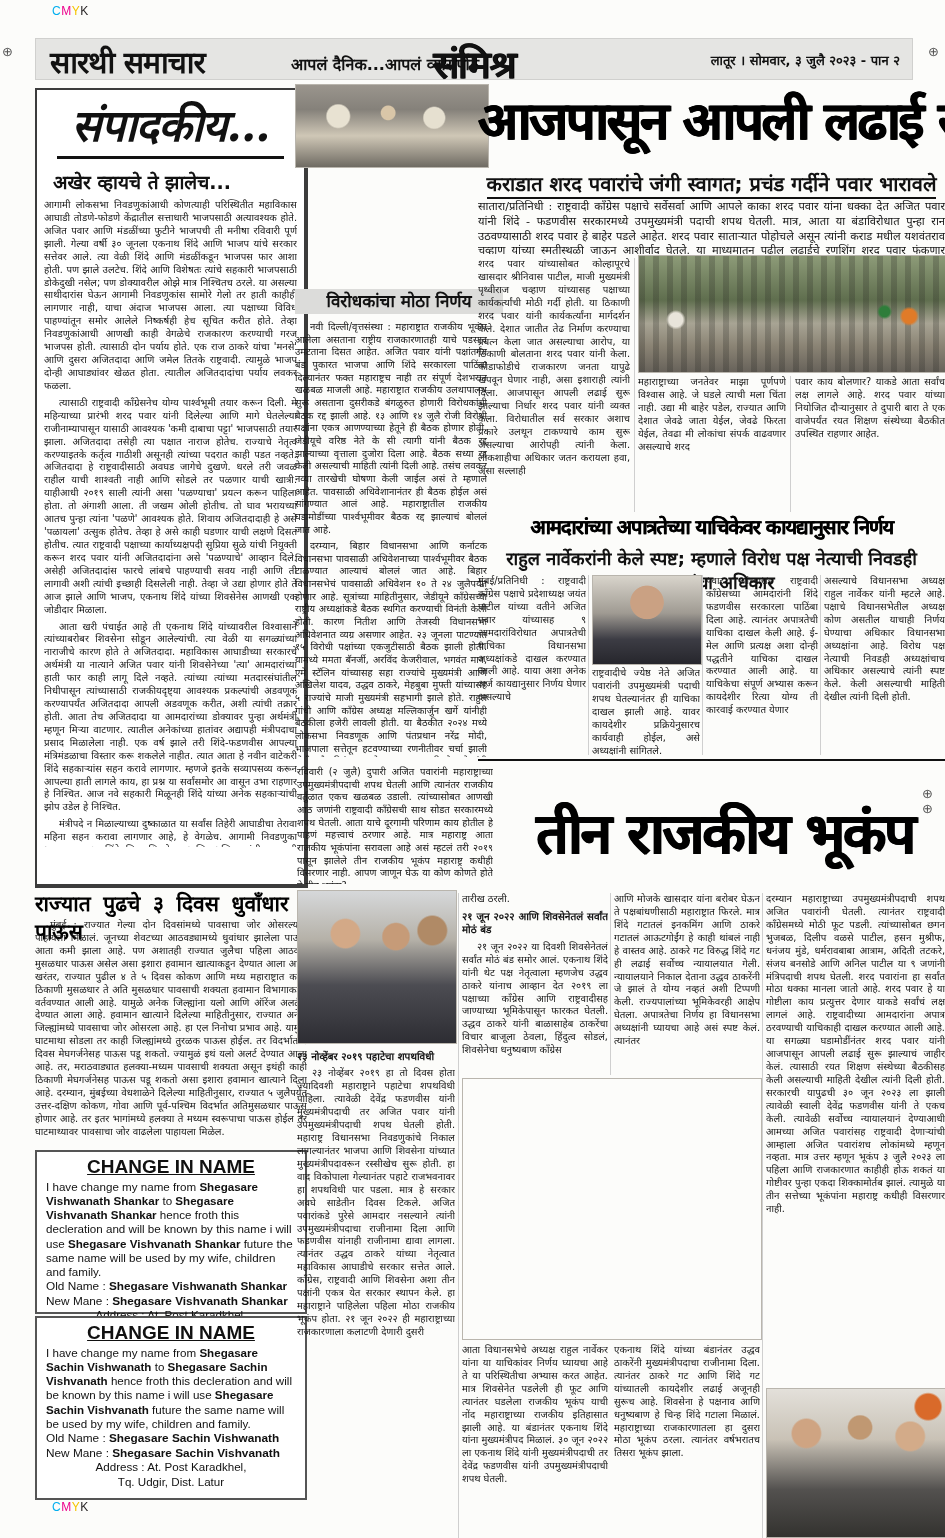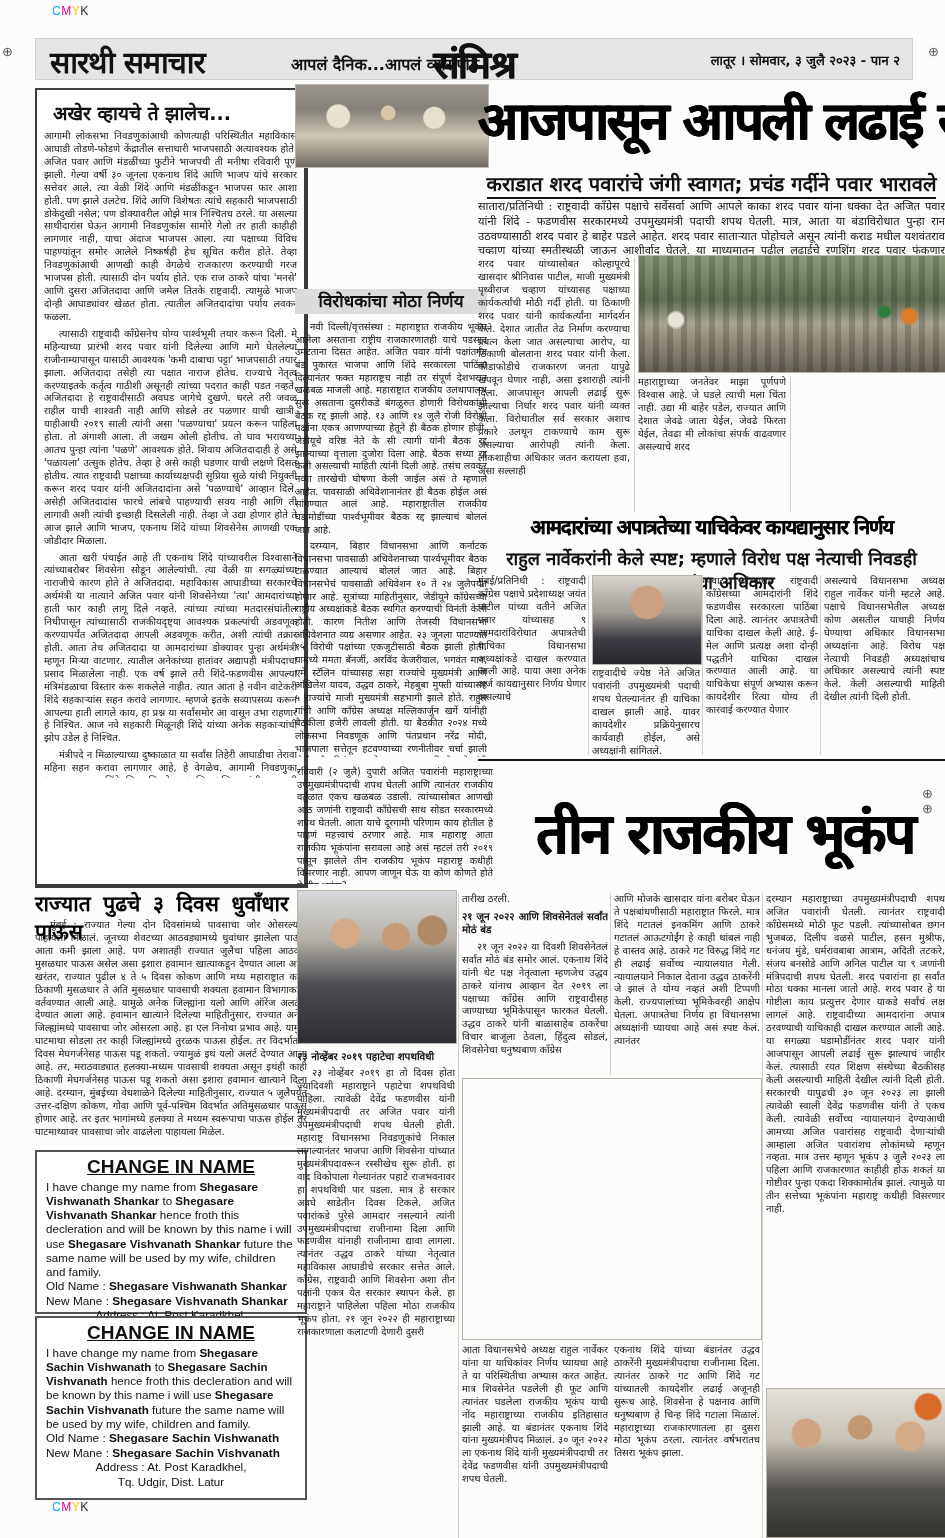--- a/index.html
+++ b/index.html
@@ -90,20 +90,23 @@
   <div class="abs regmark" style="left:922px;top:801px;">⊕</div>
 
   <div class="abs masthead" style="left:35px;top:38px;width:876px;height:40px;">
     <span class="abs m-title" style="left:14px;top:2px;">सारथी समाचार</span>
     <span class="abs m-tag" style="left:255px;top:14px;">आपलं दैनिक...आपलं व्यासपीठ</span>
     <span class="abs m-logo" style="left:50%;top:-2px;transform:translateX(-50%);">संमिश्र</span>
     <span class="abs m-date" style="right:12px;top:12px;">लातूर । सोमवार, ३ जुलै २०२३  - पान २</span>
   </div>
 
   <div class="abs edbox" style="left:35px;top:88px;width:267px;height:794px;">
+    <div style="text-align:center;margin-top:4px;">
+      <span class="ed-header">संपादकीय...</span>
+    </div>
     <div class="ed-sub" style="margin:10px 0 4px 16px;">अखेर व्हायचे ते झालेच...</div>
     <div class="body" style="margin:0 7px;height:648px;">
       <p>आगामी लोकसभा निवडणुकांआधी कोणत्याही परिस्थितीत महाविकास आघाडी तोडणे-फोडणे केंद्रातील सत्ताधारी भाजपसाठी अत्यावश्यक होते. अजित पवार आणि मंडळींच्या फुटीने भाजपची ती मनीषा रविवारी पूर्ण झाली. गेल्या वर्षी ३० जूनला एकनाथ शिंदे आणि भाजप यांचे सरकार सत्तेवर आले. त्या वेळी शिंदे आणि मंडळींकडून भाजपस फार आशा होती. पण झाले उलटेच. शिंदे आणि विशेषतः त्यांचे सहकारी भाजपसाठी डोकेदुखी नसेल; पण डोक्यावरील ओझे मात्र निश्चितच ठरले. या असल्या साथीदारांस घेऊन आगामी निवडणुकांस सामोरे गेलो तर हाती काहीही लागणार नाही, याचा अंदाज भाजपस आला. त्या पक्षाच्या विविध पाहण्यांतून समोर आलेले निष्कर्षही हेच सूचित करीत होते. तेव्हा निवडणुकांआधी आणखी काही वेगळेचे राजकारण करण्याची गरज भाजपस होती. त्यासाठी दोन पर्याय होते. एक राज ठाकरे यांचा 'मनसे' आणि दुसरा अजितदादा आणि जमेल तितके राष्ट्रवादी. त्यामुळे भाजप दोन्ही आघाड्यांवर खेळत होता. त्यातील अजितदादांचा पर्याय लवकर फळला.</p>
       <p class="ind">त्यासाठी राष्ट्रवादी काँग्रेसनेच योग्य पार्श्वभूमी तयार करून दिली. मे महिन्याच्या प्रारंभी शरद पवार यांनी दिलेल्या आणि मागे घेतलेल्या राजीनाम्यापासून यासाठी आवश्यक 'कमी दाबाचा पट्टा' भाजपसाठी तयार झाला. अजितदादा तसेही त्या पक्षात नाराज होतेच. राज्याचे नेतृत्व करण्याइतके कर्तृत्व गाठीशी असूनही त्यांच्या पदरात काही पडत नव्हते. अजितदादा हे राष्ट्रवादीसाठी अवघड जागेचे दुखणे. धरले तरी जवळ राहील याची शाश्वती नाही आणि सोडले तर पळणार याची खात्री. याहीआधी २०१९ साली त्यांनी असा 'पळण्याचा' प्रयत्न करून पाहिला होता. तो अंगाशी आला. ती जखम ओली होतीच. तो घाव भरायच्या आतच पुन्हा त्यांना 'पळणे' आवश्यक होते. शिवाय अजितदादाही हे असे 'पळायला' उत्सुक होतेच. तेव्हा हे असे काही घडणार याची लक्षणे दिसत होतीच. त्यात राष्ट्रवादी पक्षाच्या कार्याध्यक्षपदी सुप्रिया सुळे यांची नियुक्ती करून शरद पवार यांनी अजितदादांना असे 'पळण्याचे' आव्हान दिले. असेही अजितदादांस फारचे लांबचे पाहण्याची सवय नाही आणि ती लागावी अशी त्यांची इच्छाही दिसलेली नाही. तेव्हा जे उद्या होणार होते ते आज झाले आणि भाजप, एकनाथ शिंदे यांच्या शिवसेनेस आणखी एक जोडीदार मिळाला.</p>
       <p class="ind">आता खरी पंचाईत आहे ती एकनाथ शिंदे यांच्यावरील विश्वासाने त्यांच्याबरोबर शिवसेना सोडून आलेल्यांची. त्या वेळी या सगळ्यांच्या नाराजीचे कारण होते ते अजितदादा. महाविकास आघाडीच्या सरकारचे अर्थमंत्री या नात्याने अजित पवार यांनी शिवसेनेच्या 'त्या' आमदारांच्या हाती फार काही लागू दिले नव्हते. त्यांच्या त्यांच्या मतदारसंघांतील निधीपासून त्यांच्यासाठी राजकीयदृष्ट्या आवश्यक प्रकल्पांची अडवणूक करण्यापर्यंत अजितदादा आपली अडवणूक करीत, अशी त्यांची तक्रार होती. आता तेच अजितदादा या आमदारांच्या डोक्यावर पुन्हा अर्थमंत्री म्हणून मिऱ्या वाटणार. त्यातील अनेकांच्या हातांवर अद्यापही मंत्रीपदाचा प्रसाद मिळालेला नाही. एक वर्ष झाले तरी शिंदे-फडणवीस आपल्या मंत्रिमंडळाचा विस्तार करू शकलेले नाहीत. त्यात आता हे नवीन वाटेकरी शिंदे सहकाऱ्यांस सहन करावे लागणार. म्हणजे इतके सव्यापसव्य करून आपल्या हाती लागले काय, हा प्रश्न या सर्वांसमोर आ वासून उभा राहणार हे निश्चित. आज नवे सहकारी मिळूनही शिंदे यांच्या अनेक सहकाऱ्यांची झोप उडेल हे निश्चित.</p>
       <p class="ind">मंत्रीपदे न मिळाल्याच्या दुष्काळात या सर्वांस तिहेरी आघाडीचा तेरावा महिना सहन करावा लागणार आहे, हे वेगळेच. आगामी निवडणुका भाजप-एकनाथ शिंदेचलित शिवसेना आणि अजितदादांची राष्ट्रवादी एकत्रितपणे लढतील, असे या तिघांनी रविवारी दुपारच्या शपथविधीनंतर स्पष्ट केले. म्हणजे उमेदवारीपासून अनेकांस आतापासूनच उरस्फोड करावी लागणार. याचा अर्थ इतकाच की निवडणुकांस जेमतेम एक वर्षाचा अवधी असताना, सत्ता चालवण्यासाठी पुरेसे बहुमत असतानाही भाजपने आणखी एका पक्षांतराचा घाट घातला असला आणि त्यात तो पक्ष यशस्वी ठरला असला तरी या नाट्याचा तिसरा अंक अद्याप लिहिला गेलेला नाही. अंकगणितात दोन उणे हे अधिक होतात हे खरे असले तरी चिन्ह उणेच राहते. त्याप्रमाणे दोन पक्षांतरांमुळे निर्माण झालेल्या राजकीय परिस्थितीचे उत्तर तिसरे वा प्रति-पक्षांतर असणारच नाही, असे नाही. हे नाट्य निवडणुकांपर्यंत असेच सुरू राहील. ते लवकर संपावे यासाठी निवडणुकाच मुदतीआधी घेतल्या जाण्याची शक्यता आता अधिकच बळावेल.</p>
     </div>
   </div>
 
   <div class="abs h-med" style="left:35px;top:889px;width:272px;font-size:21px;font-family:Liberation Mono, monospace;">राज्यात पुढचे ३ दिवस धुवाँधार पाऊस</div>
@@ -121,34 +124,35 @@
   <div class="abs notice" style="left:35px;top:1316px;width:268px;height:180px;">
     <div class="n-title">CHANGE IN NAME</div>
     <div class="n-body"><span>I have change my name from </span><span class="bold">Shegasare Sachin Vishwanath</span><span> to </span><span class="bold">Shegasare Sachin Vishvanath</span><span> hence froth this decleration and will be known by this name i will use </span><span class="bold">Shegasare Sachin Vishvanath</span><span> future the same name will be used by my wife, children and family.</span></div>
     <div class="n-line"><span>Old Name : </span><span class="bold">Shegasare Sachin Vishwanath</span></div>
     <div class="n-line"><span>New Mane : </span><span class="bold">Shegasare Sachin Vishvanath</span></div>
     <div class="n-center">Address : At. Post Karadkhel,</div>
     <div class="n-center">Tq. Udgir, Dist. Latur</div>
   </div>
 
   <div class="photo ph-oath" style="left:295px;top:84px;width:192px;height:82px;"></div>
-  <div class="abs band" style="left:295px;top:289px;width:192px;height:25px;font-size:17px;line-height:25px;">विरोधकांचा मोठा निर्णय</div>
+  <div class="abs band" style="left:295px;top:289px;width:208px;height:25px;font-size:17px;line-height:25px;">विरोधकांचा मोठा निर्णय</div>
   <div class="abs body" style="left:295px;top:321px;width:192px;height:436px;font-size:9.6px;">
     <p class="ind">नवी दिल्ली/वृत्तसंस्था : महाराष्ट्रात राजकीय भूकंप आलेला असताना राष्ट्रीय राजकारणातही याचे पडसाद उमटताना दिसत आहेत. अजित पवार यांनी पक्षांतर्गत बंड पुकारत भाजपा आणि शिंदे सरकारला पाठिंबा दिल्यानंतर फक्त महाराष्ट्रच नाही तर संपूर्ण देशभरात खळबळ माजली आहे. महाराष्ट्रात राजकीय उलथापालथ सुरू असताना दुसरीकडे बंगळुरुत होणारी विरोधकांची बैठक रद्द झाली आहे. १३ आणि १४ जुलै रोजी विरोधी पक्षांना एकत्र आणण्याच्या हेतूने ही बैठक होणार होती. जेडीयूचे वरिष्ठ नेते के सी त्यागी यांनी बैठक रद्द झाल्याच्या वृत्ताला दुजोरा दिला आहे. बैठक सध्या रद्द केली असल्याची माहिती त्यांनी दिली आहे. तसंच लवकर नव्या तारखेची घोषणा केली जाईल असं ते म्हणाले आहेत. पावसाळी अधिवेशानानंतर ही बैठक होईल असं सांगण्यात आलं आहे. महाराष्ट्रातील राजकीय घडामोडींच्या पार्श्वभूमीवर बैठक रद्द झाल्याचं बोललं जात आहे.</p>
     <p class="ind">दरम्यान, बिहार विधानसभा आणि कर्नाटक विधानसभा पावसाळी अधिवेशनाच्या पार्श्वभूमीवर बैठक टाळण्यात आल्याचं बोललं जात आहे. बिहार विधानसभेचं पावसाळी अधिवेशन १० ते २४ जुलैपर्यंत होणार आहे. सूत्रांच्या माहितीनुसार, जेडीयूने काँग्रेसच्या राष्ट्रीय अध्यक्षांकडे बैठक स्थगित करण्याची विनंती केली होती. कारण नितीश आणि तेजस्वी विधानसभा अधिवेशनात व्यग्र असणार आहेत. २३ जूनला पाटण्यात १५ विरोधी पक्षांच्या एकजुटीसाठी बैठक झाली होती. यामध्ये ममता बॅनर्जी, अरविंद केजरीवाल, भगवंत मान, एमे स्टॅलिन यांच्यासह सहा राज्यांचे मुख्यमंत्री आणि अखिलेश यादव, उद्धव ठाकरे, मेहबुबा मुफ्ती यांच्यासह ५ राज्यांचे माजी मुख्यमंत्री सहभागी झाले होते. राहुल गांधी आणि काँग्रेस अध्यक्ष मल्लिकार्जुन खर्गे यांनीही बैठकीला हजेरी लावली होती. या बैठकीत २०२४ मध्ये लोकसभा निवडणूक आणि पंतप्रधान नरेंद्र मोदी, भाजपाला सत्तेतून हटवण्याच्या रणनीतीवर चर्चा झाली होती. बैठकीनंतर झालेल्या पत्रकार परिषदेत नेत्यांनी आगामी लोकसभा निवडणुकीतून एकमत झालं नसल्याची माहिती दिली होती. बिहारचे मुख्यमंत्री नितीश कुमार यांनी सर्वांनी मिळून निवडणूक लढण्याचा निर्णय झाल्याची माहिती दिली होती.</p>
   </div>
 
   <div class="abs h-huge" style="left:478px;top:84px;width:467px;font-size:52px;line-height:1.45;">आजपासून आपली लढाई सुरू</div>
   <div class="abs subline" style="left:478px;top:170px;width:467px;font-size:20px;">
     <span style="border-bottom:2px solid #111;padding-bottom:1px;">कराडात शरद पवारांचे जंगी स्वागत; प्रचंड गर्दीने पवार भारावले</span>
   </div>
   <div class="abs body" style="left:478px;top:200px;width:467px;height:54px;font-size:11.2px;">सातारा/प्रतिनिधी : राष्ट्रवादी काँग्रेस पक्षाचे सर्वेसर्वा आणि आपले काका शरद पवार यांना धक्का देत अजित पवार यांनी शिंदे - फडणवीस सरकारमध्ये उपमुख्यमंत्री पदाची शपथ घेतली. मात्र, आता या बंडाविरोधात पुन्हा रान उठवण्यासाठी शरद पवार हे बाहेर पडले आहेत. शरद पवार साताऱ्यात पोहोचले असून त्यांनी कराड मधील यशवंतराव चव्हाण यांच्या स्मृतीस्थळी जाऊन आशीर्वाद घेतले. या माध्यमातून पुढील लढाईचे रणशिंग शरद पवार फुंकणार असल्याचे बोलले जात आहे.</div>
   <div class="abs body" style="left:478px;top:258px;width:152px;height:254px;">शरद पवार यांच्यासोबत कोल्हापूरचे खासदार श्रीनिवास पाटील, माजी मुख्यमंत्री पृथ्वीराज चव्हाण यांच्यासह पक्षाच्या कार्यकर्त्यांची मोठी गर्दी होती. या ठिकाणी शरद पवार यांनी कार्यकर्त्यांना मार्गदर्शन केले. देशात जातीत तेढ निर्माण करण्याचा प्रयत्न केला जात असल्याचा आरोप, या ठिकाणी बोलताना शरद पवार यांनी केला. फोडाफोडीचे राजकारण जनता यापुढे खपवून घेणार नाही, असा इशाराही त्यांनी दिला. आजपासून आपली लढाई सुरू झाल्याचा निर्धार शरद पवार यांनी व्यक्त केला. विरोधातील सर्व सरकार अशाच प्रकारे उलथून टाकण्याचे काम सुरू असल्याचा आरोपही त्यांनी केला. लोकशाहीचा अधिकार जतन करायला हवा, असा सल्लाही</div>
   <div class="photo ph-crowd" style="left:638px;top:255px;width:307px;height:116px;"></div>
   <div class="abs body" style="left:638px;top:376px;width:148px;height:136px;">महाराष्ट्राच्या जनतेवर माझा पूर्णपणे विश्वास आहे. जे घडले त्याची मला चिंता नाही. उद्या मी बाहेर पडेल, राज्यात आणि देशात जेवढे जाता येईल, जेवढे फिरता येईल, तेवढा मी लोकांचा संपर्क वाढवणार असल्याचे शरद</div>
+  <div class="abs body" style="left:795px;top:376px;width:150px;height:136px;">पवार काय बोलणार? याकडे आता सर्वांच लक्ष लागले आहे. शरद पवार यांच्या नियोजित दौऱ्यानुसार ते दुपारी बारा ते एक वाजेपर्यंत रयत शिक्षण संस्थेच्या बैठकीत उपस्थित राहणार आहेत.</div>
   <div class="hairline" style="left:634px;top:258px;height:254px;"></div>
   <div class="hairline" style="left:790px;top:376px;height:136px;"></div>
 
   <div class="abs h-big" style="left:478px;top:513px;width:467px;font-size:20px;">आमदारांच्या अपात्रतेच्या याचिकेवर कायद्यानुसार निर्णय</div>
   <div class="abs subline" style="left:478px;top:546px;width:467px;font-size:18px;">राहुल नार्वेकरांनी केले स्पष्ट; म्हणाले विरोध पक्ष नेत्याची निवडही अध्यक्षांचा अधिकार</div>
   <div class="abs body" style="left:478px;top:575px;width:108px;height:180px;">मुंबई/प्रतिनिधी : राष्ट्रवादी काँग्रेस पक्षाचे प्रदेशाध्यक्ष जयंत पाटील यांच्या वतीने अजित पवार यांच्यासह ९ आमदारांविरोधात अपात्रतेची याचिका विधानसभा अध्यक्षांकडे दाखल करण्यात आली आहे. याया अशा अनेक अर्ज कायद्यानुसार निर्णय घेणार असल्याचे</div>
   <div class="photo ph-portrait" style="left:592px;top:575px;width:108px;height:88px;"></div>
   <div class="abs body" style="left:592px;top:667px;width:108px;height:88px;">राष्ट्रवादीचे ज्येष्ठ नेते अजित पवारांनी उपमुख्यमंत्री पदाची शपथ घेतल्यानंतर ही याचिका दाखल झाली आहे. यावर कायदेशीर प्रक्रियेनुसारच कार्यवाही होईल, असे अध्यक्षांनी सांगितले.</div>
   <div class="abs body" style="left:824px;top:575px;width:121px;height:180px;">असल्याचे विधानसभा अध्यक्ष राहुल नार्वेकर यांनी म्हटले आहे. पक्षाचे विधानसभेतील अध्यक्ष कोण असतील याचाही निर्णय घेण्याचा अधिकार विधानसभा अध्यक्षांना आहे. विरोध पक्ष नेत्याची निवडही अध्यक्षांचाच अधिकार असल्याचे त्यांनी स्पष्ट केले. केली असल्याची माहिती देखील त्यांनी दिली होती.</div>
   <div class="abs body" style="left:706px;top:575px;width:112px;height:180px;">पवार यांच्यासह राष्ट्रवादी काँग्रेसच्या आमदारांनी शिंदे फडणवीस सरकारला पाठिंबा दिला आहे. त्यानंतर अपात्रतेची याचिका दाखल केली आहे. ई-मेल आणि प्रत्यक्ष अशा दोन्ही पद्धतीने याचिका दाखल करण्यात आली आहे. या याचिकेचा संपूर्ण अभ्यास करून कायदेशीर रित्या योग्य ती कारवाई करण्यात येणार</div>

